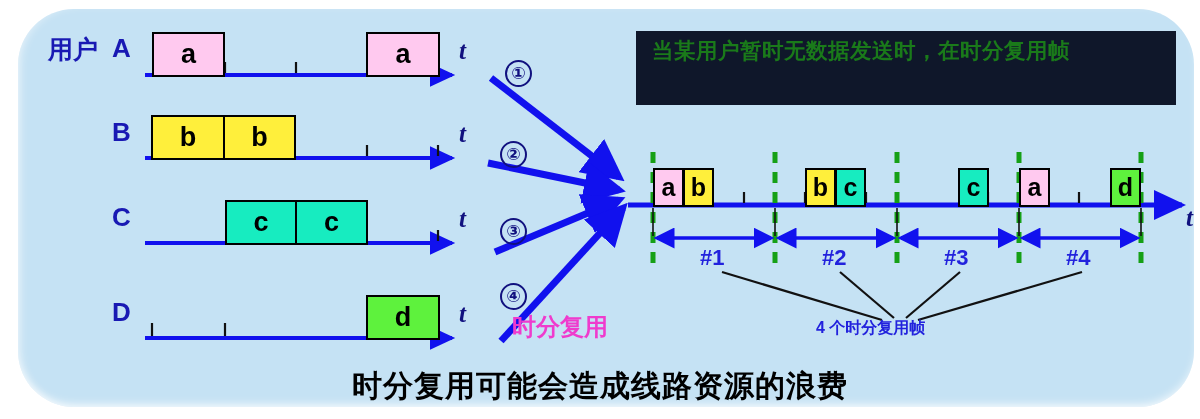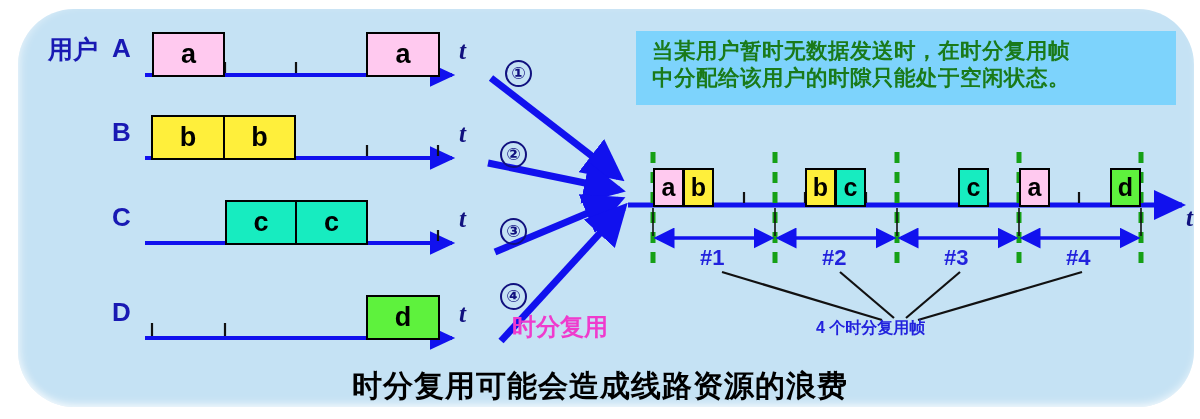--- a/index.html
+++ b/index.html
@@ -29,21 +29,21 @@
 
   .pkt{
     position:absolute;border:2.5px solid #000;box-sizing:border-box;
     display:flex;align-items:center;justify-content:center;
     font-weight:bold;color:#000;font-family:"Liberation Sans",sans-serif;
   }
   .pkt.big{font-size:27px;}
   .pkt.sm{font-size:25px;}
 
   .notebox{
-    position:absolute;background:#7dd3fc;
+    position:absolute;background:#0f172a;
     padding:7px 16px 9px 16px;box-sizing:border-box;
   }
   .notebox div{
     color:#1a7a1a;font-weight:bold;font-size:21.5px;line-height:1.27;
     white-space:nowrap;letter-spacing:.5px;
   }
 
   .circnum{
     position:absolute;width:27px;height:27px;border:2px solid #11117f;
     border-radius:50%;color:#11117f;font-weight:bold;font-size:17px;
@@ -175,21 +175,20 @@
 
   <div class="circnum" style="left:505px;top:60px;">①</div>
   <div class="circnum" style="left:500px;top:141px;">②</div>
   <div class="circnum" style="left:500px;top:218px;">③</div>
   <div class="circnum" style="left:500px;top:283px;">④</div>
 
   <div class="tdm-pink" style="left:512px;top:311px;text-align:center;">时分复用</div>
 
   <div class="notebox" style="left:636px;top:31px;width:540px;height:74px;">
     <div>当某用户暂时无数据发送时，在时分复用帧</div>
-    <div>中分配给该用户的时隙只能处于空闲状态。</div>
   </div>
 
   <div class="lbl t-lbl" style="left:1186px;top:205px;">t</div>
 
   <div class="pkt sm" style="left:653px;top:168px;width:31px;height:39px;background:#ffc9ef;">a</div>
   <div class="pkt sm" style="left:683px;top:168px;width:31px;height:39px;background:#ffef3b;">b</div>
 
   <div class="pkt sm" style="left:805px;top:168px;width:31px;height:39px;background:#ffef3b;">b</div>
   <div class="pkt sm" style="left:835px;top:168px;width:31px;height:39px;background:#17ecc0;">c</div>
 

